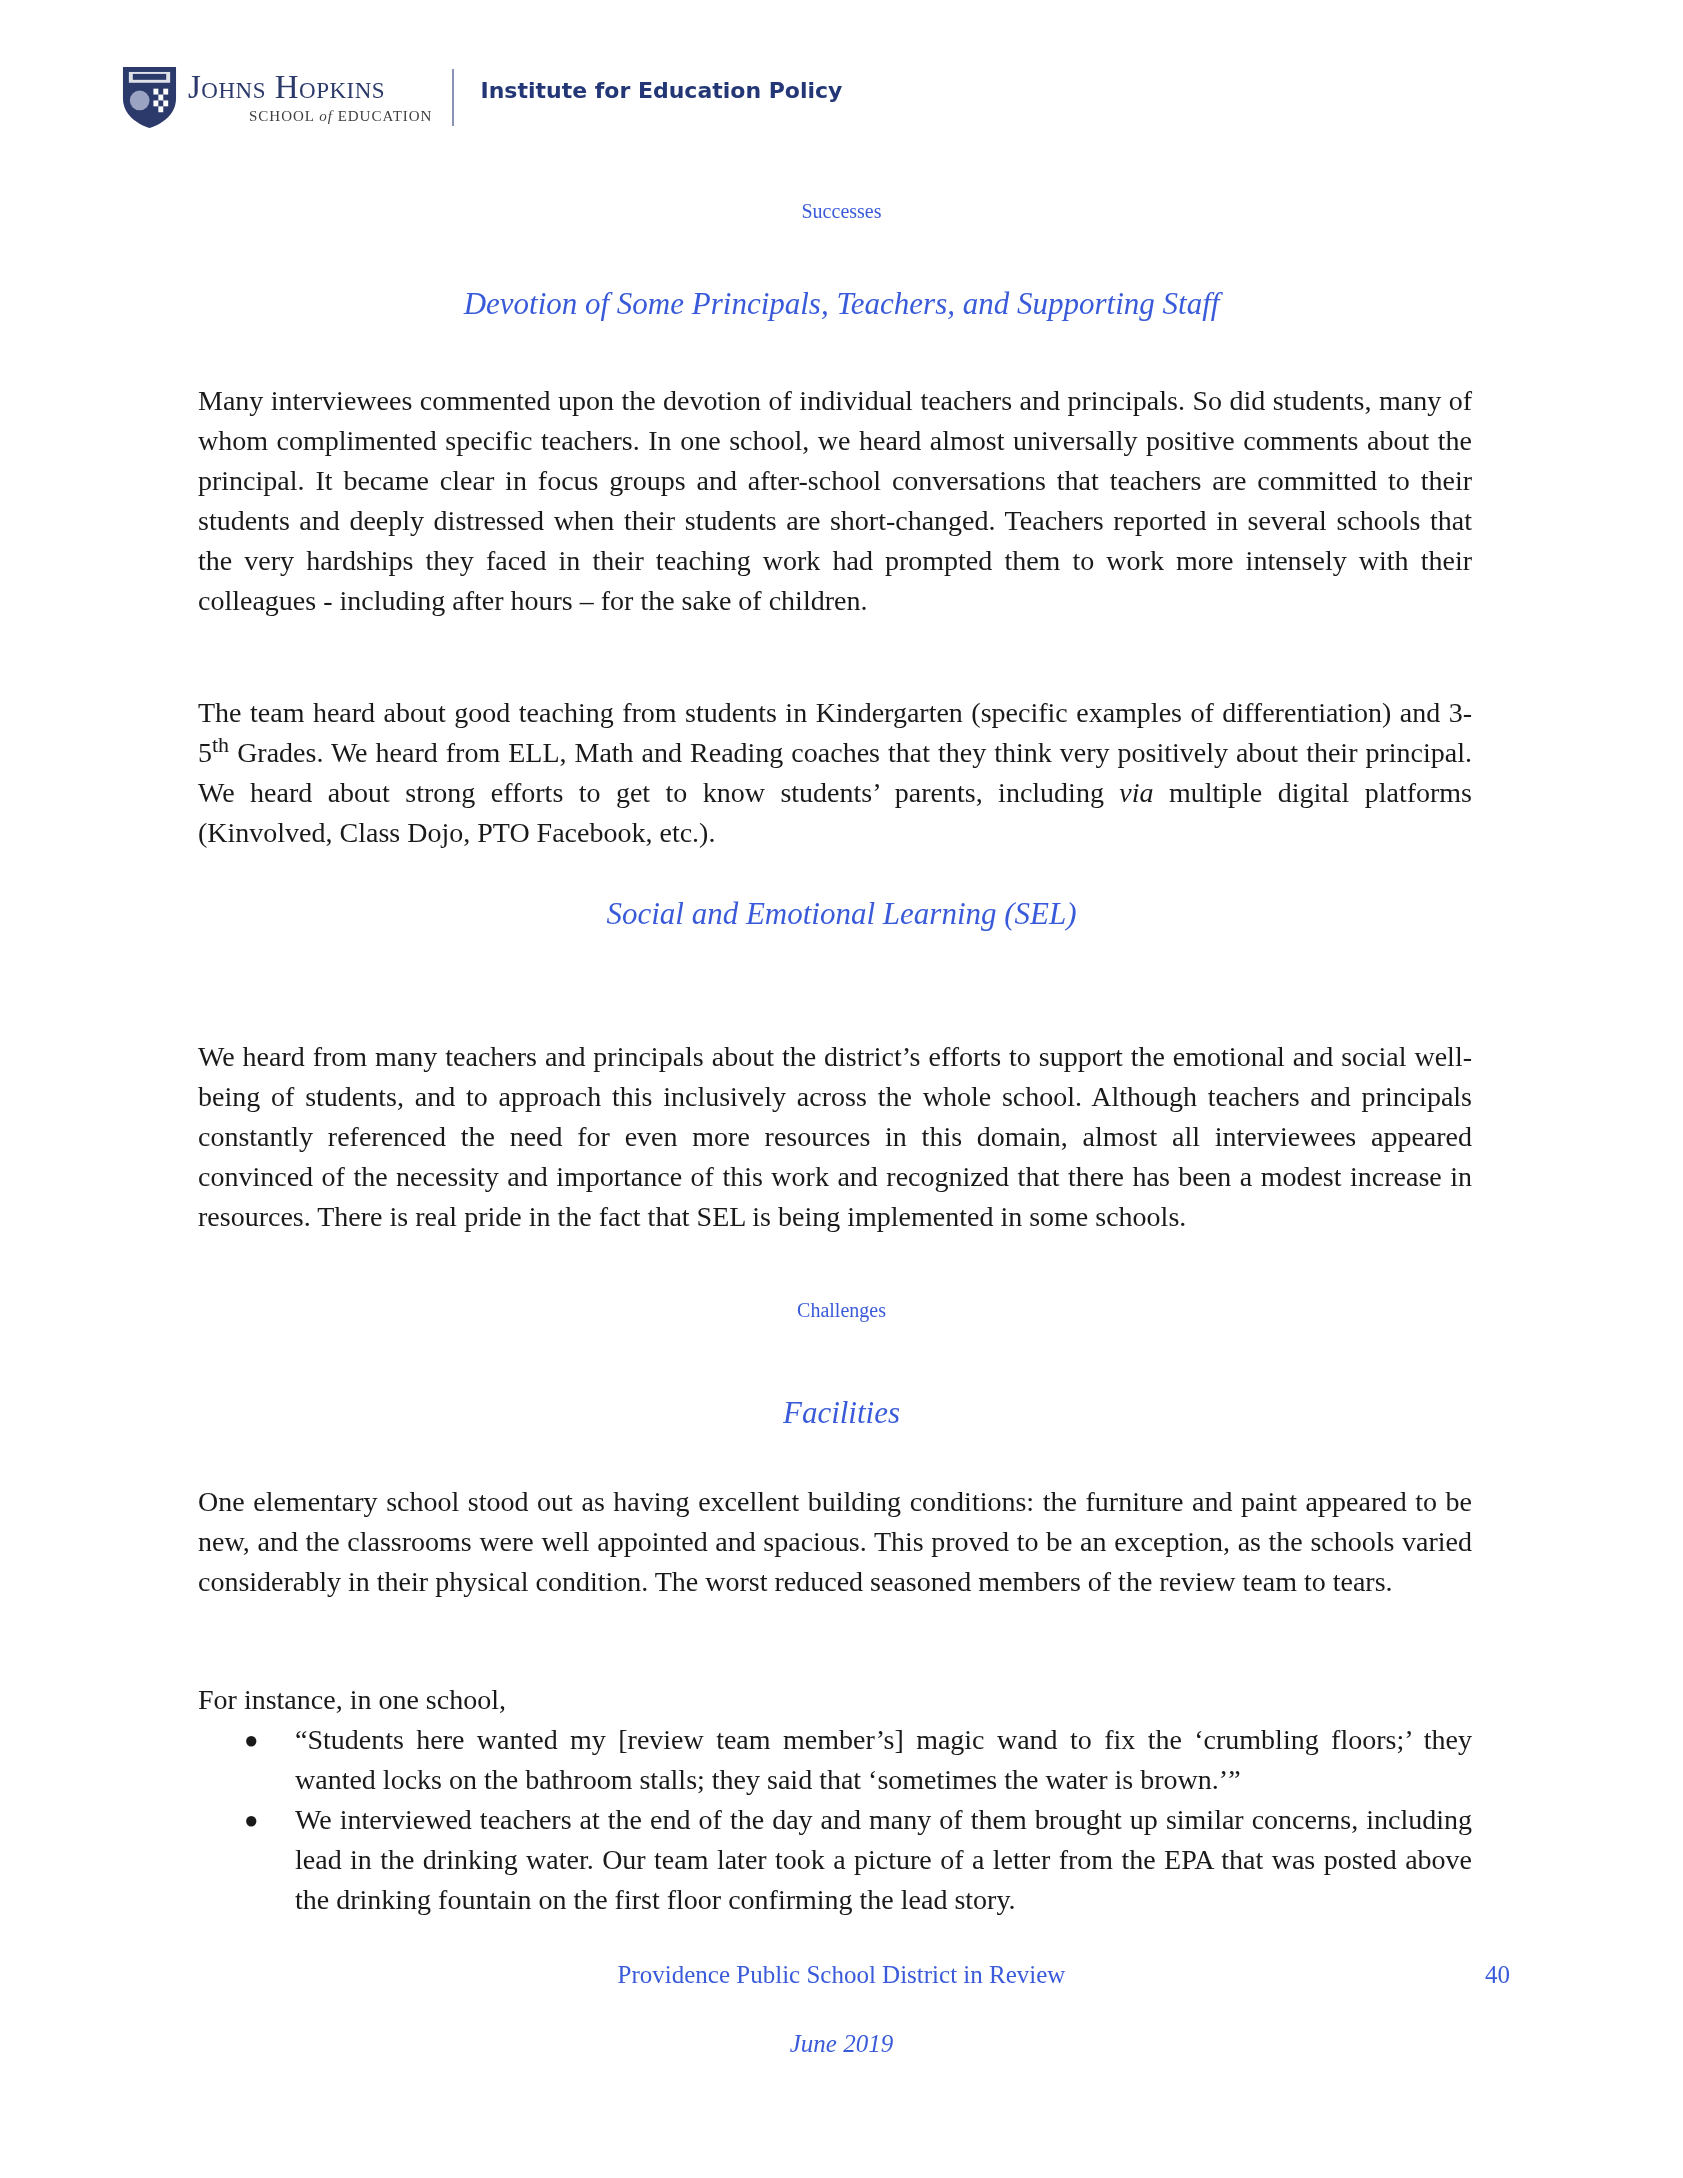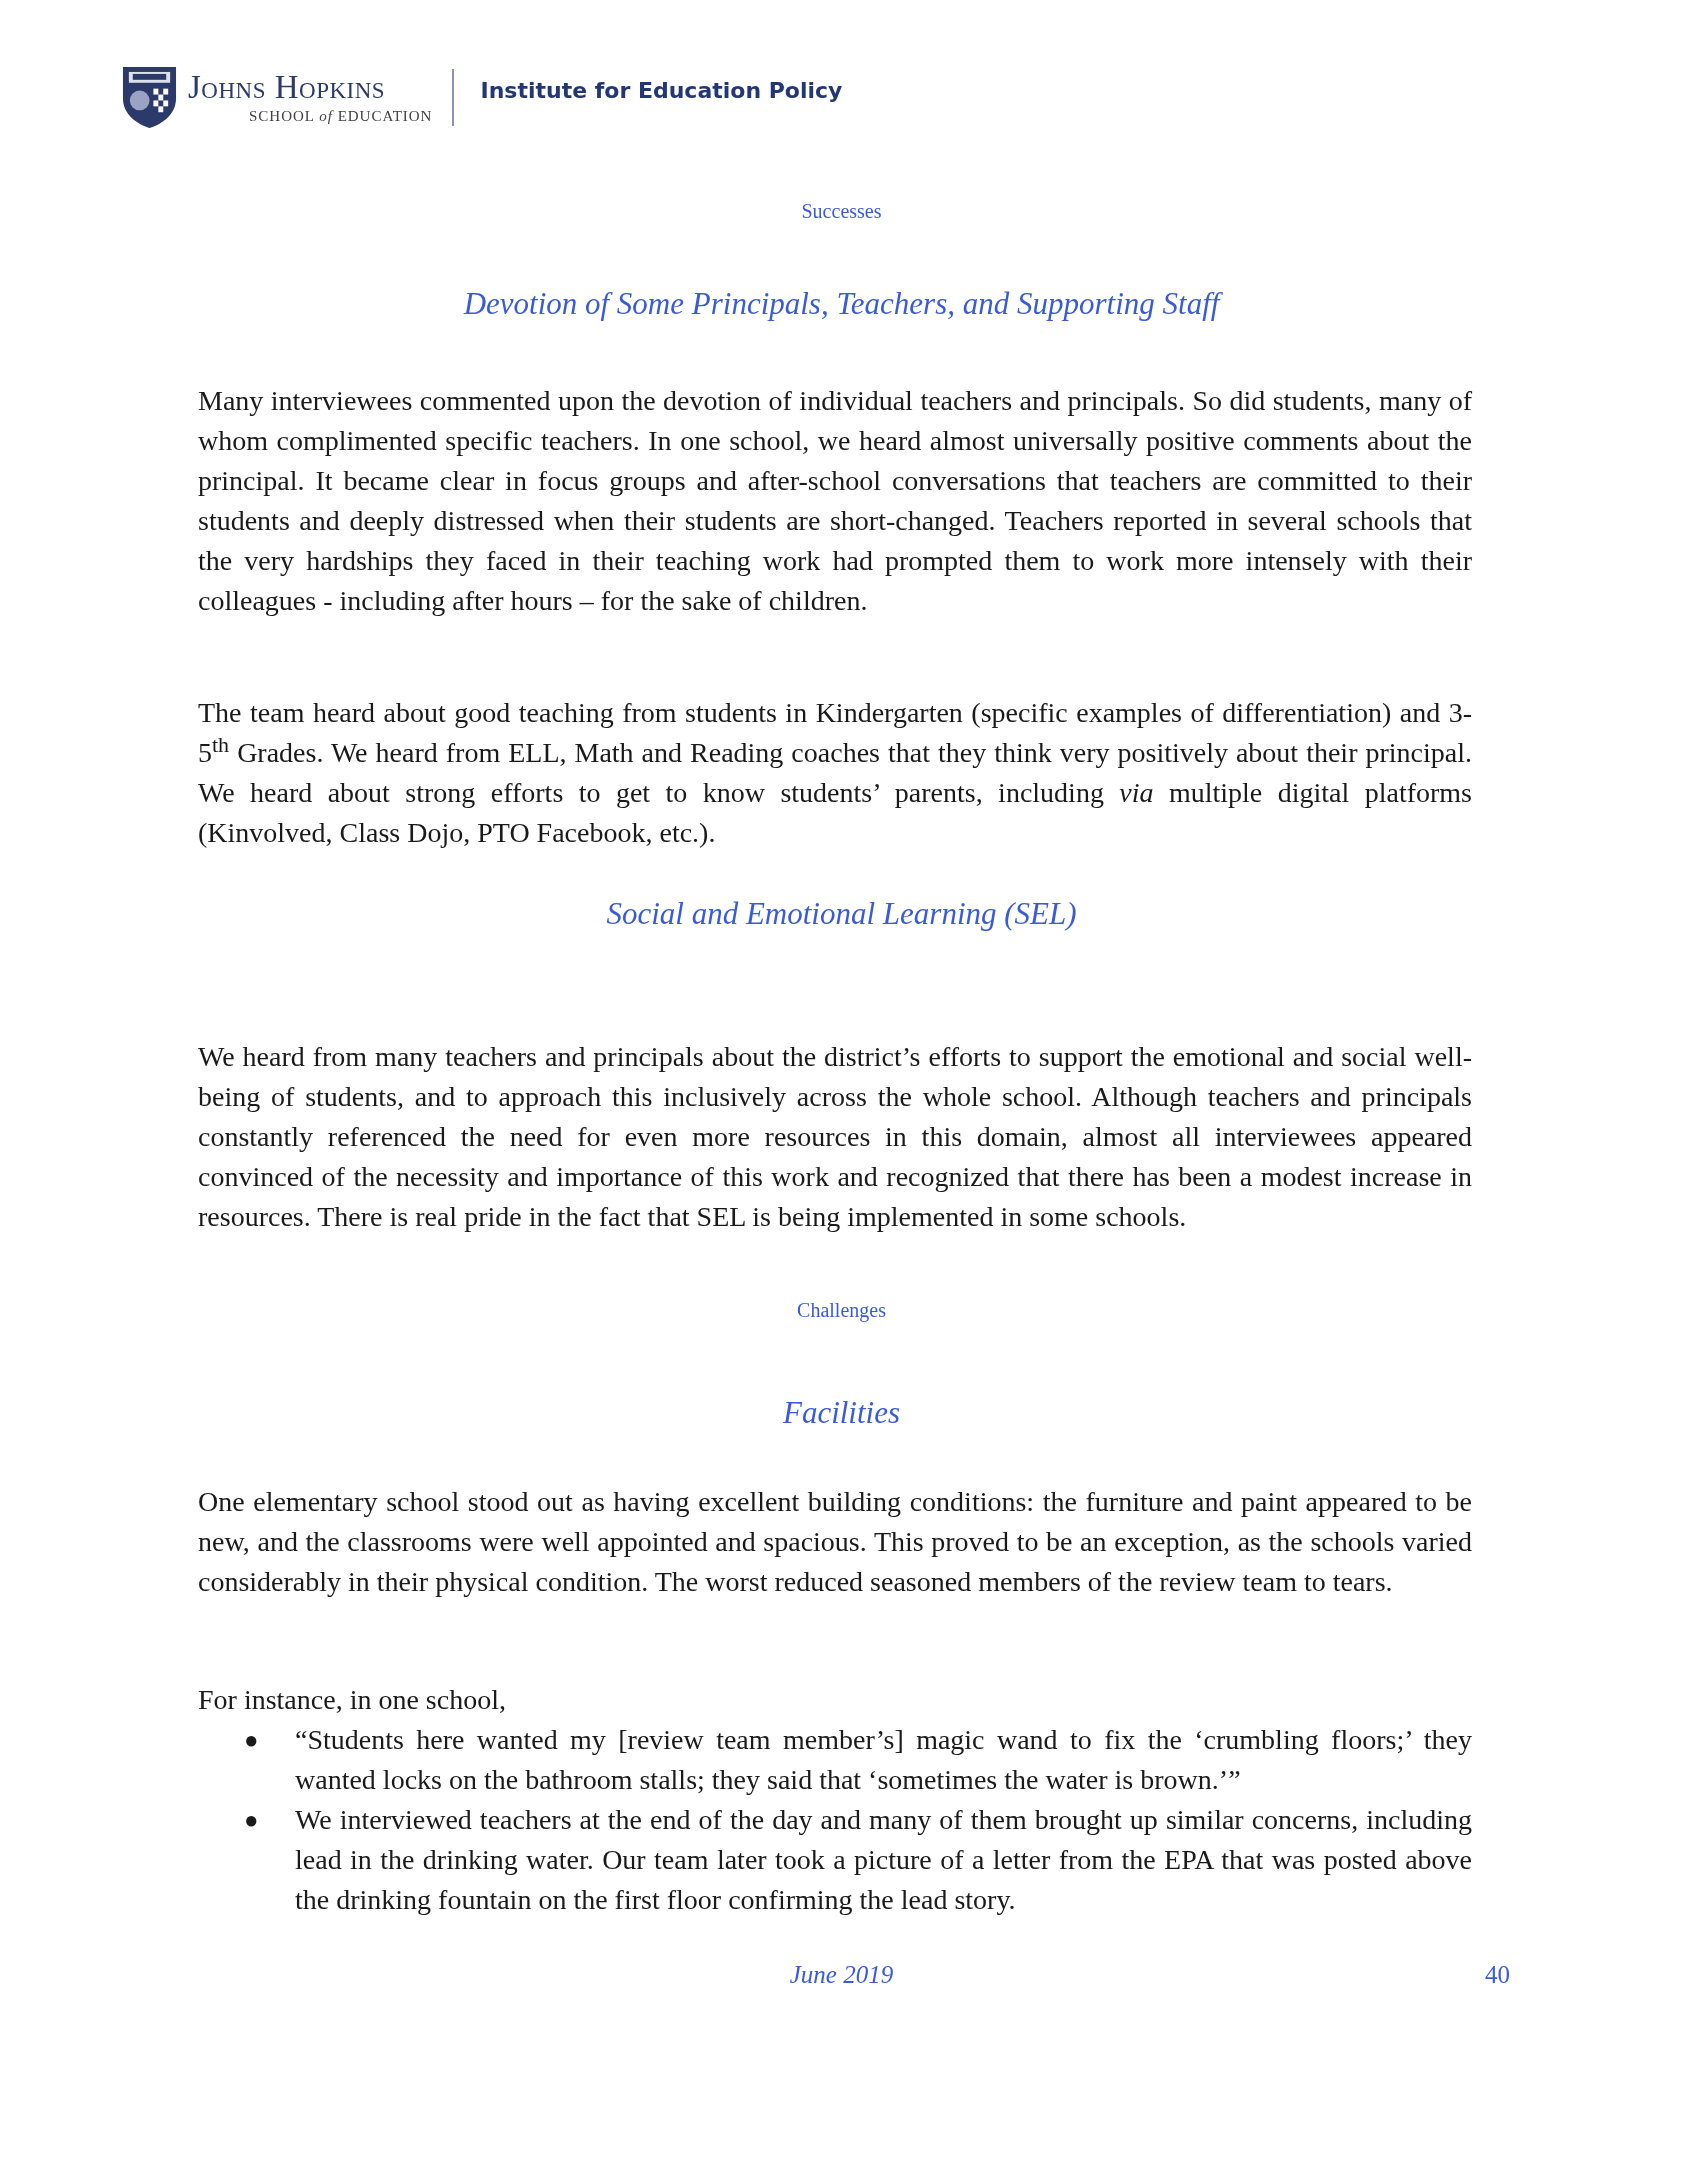--- a/index.html
+++ b/index.html
@@ -18,21 +18,21 @@
   .h2 { position: absolute; left: 0; width: 1683px; text-align: center; color: #3a5bd9; font-size: 31px; font-style: italic; }
 
   .para { position: absolute; left: 198px; width: 1274px; font-size: 28px; line-height: 40px; text-align: justify; color: #1a1a1a; }
   .para p { margin: 0; }
   .bullets { position: absolute; left: 198px; width: 1274px; font-size: 28px; line-height: 40px; }
   .bullet-row { display: flex; text-align: justify; }
   .bullet-dot { width: 97px; flex: none; padding-left: 46px; box-sizing: border-box; font-size: 24px; }
   .bullet-text { flex: 1; }
 
   .footer { position: absolute; left: 0; width: 1683px; top: 1958px; text-align: center; color: #3a5bd9; font-size: 25px; line-height: 33px; }
-  .footer .date { font-style: italic; }
+  .footer .date { font-style: italic; margin-top: 36px; }
   .page-num { position: absolute; left: 1474px; width: 47px; text-align: center; top: 1958px; color: #3a5bd9; font-size: 25px; line-height: 33px; }
   sup { font-size: 22px; line-height: 0; }
 </style>
 </head>
 <body>
 
 <div class="header">
   <svg class="shield" viewBox="0 0 58 66">
     <path d="M2 2 H56 V34 C56 50 42 60 29 64 C16 60 2 50 2 34 Z" fill="#2b3a6b"></path>
     <rect x="8" y="7" width="42" height="11" fill="#ffffff" opacity="0.85"></rect>
@@ -86,16 +86,17 @@
     <span class="bullet-dot">●</span>
     <span class="bullet-text">“Students here wanted my [review team member’s] magic wand to fix the ‘crumbling floors;’ they wanted locks on the bathroom stalls; they said that ‘sometimes the water is brown.’”</span>
   </div>
   <div class="bullet-row">
     <span class="bullet-dot">●</span>
     <span class="bullet-text">We interviewed teachers at the end of the day and many of them brought up similar concerns, including lead in the drinking water. Our team later took a picture of a letter from the EPA that was posted above the drinking fountain on the first floor confirming the lead story.</span>
   </div>
 </div>
 
 <div class="footer">
+  <div>Providence Public School District in Review</div>
   <div class="date">June 2019</div>
 </div>
 <div class="page-num">40</div>
 
 
 </body></html>

